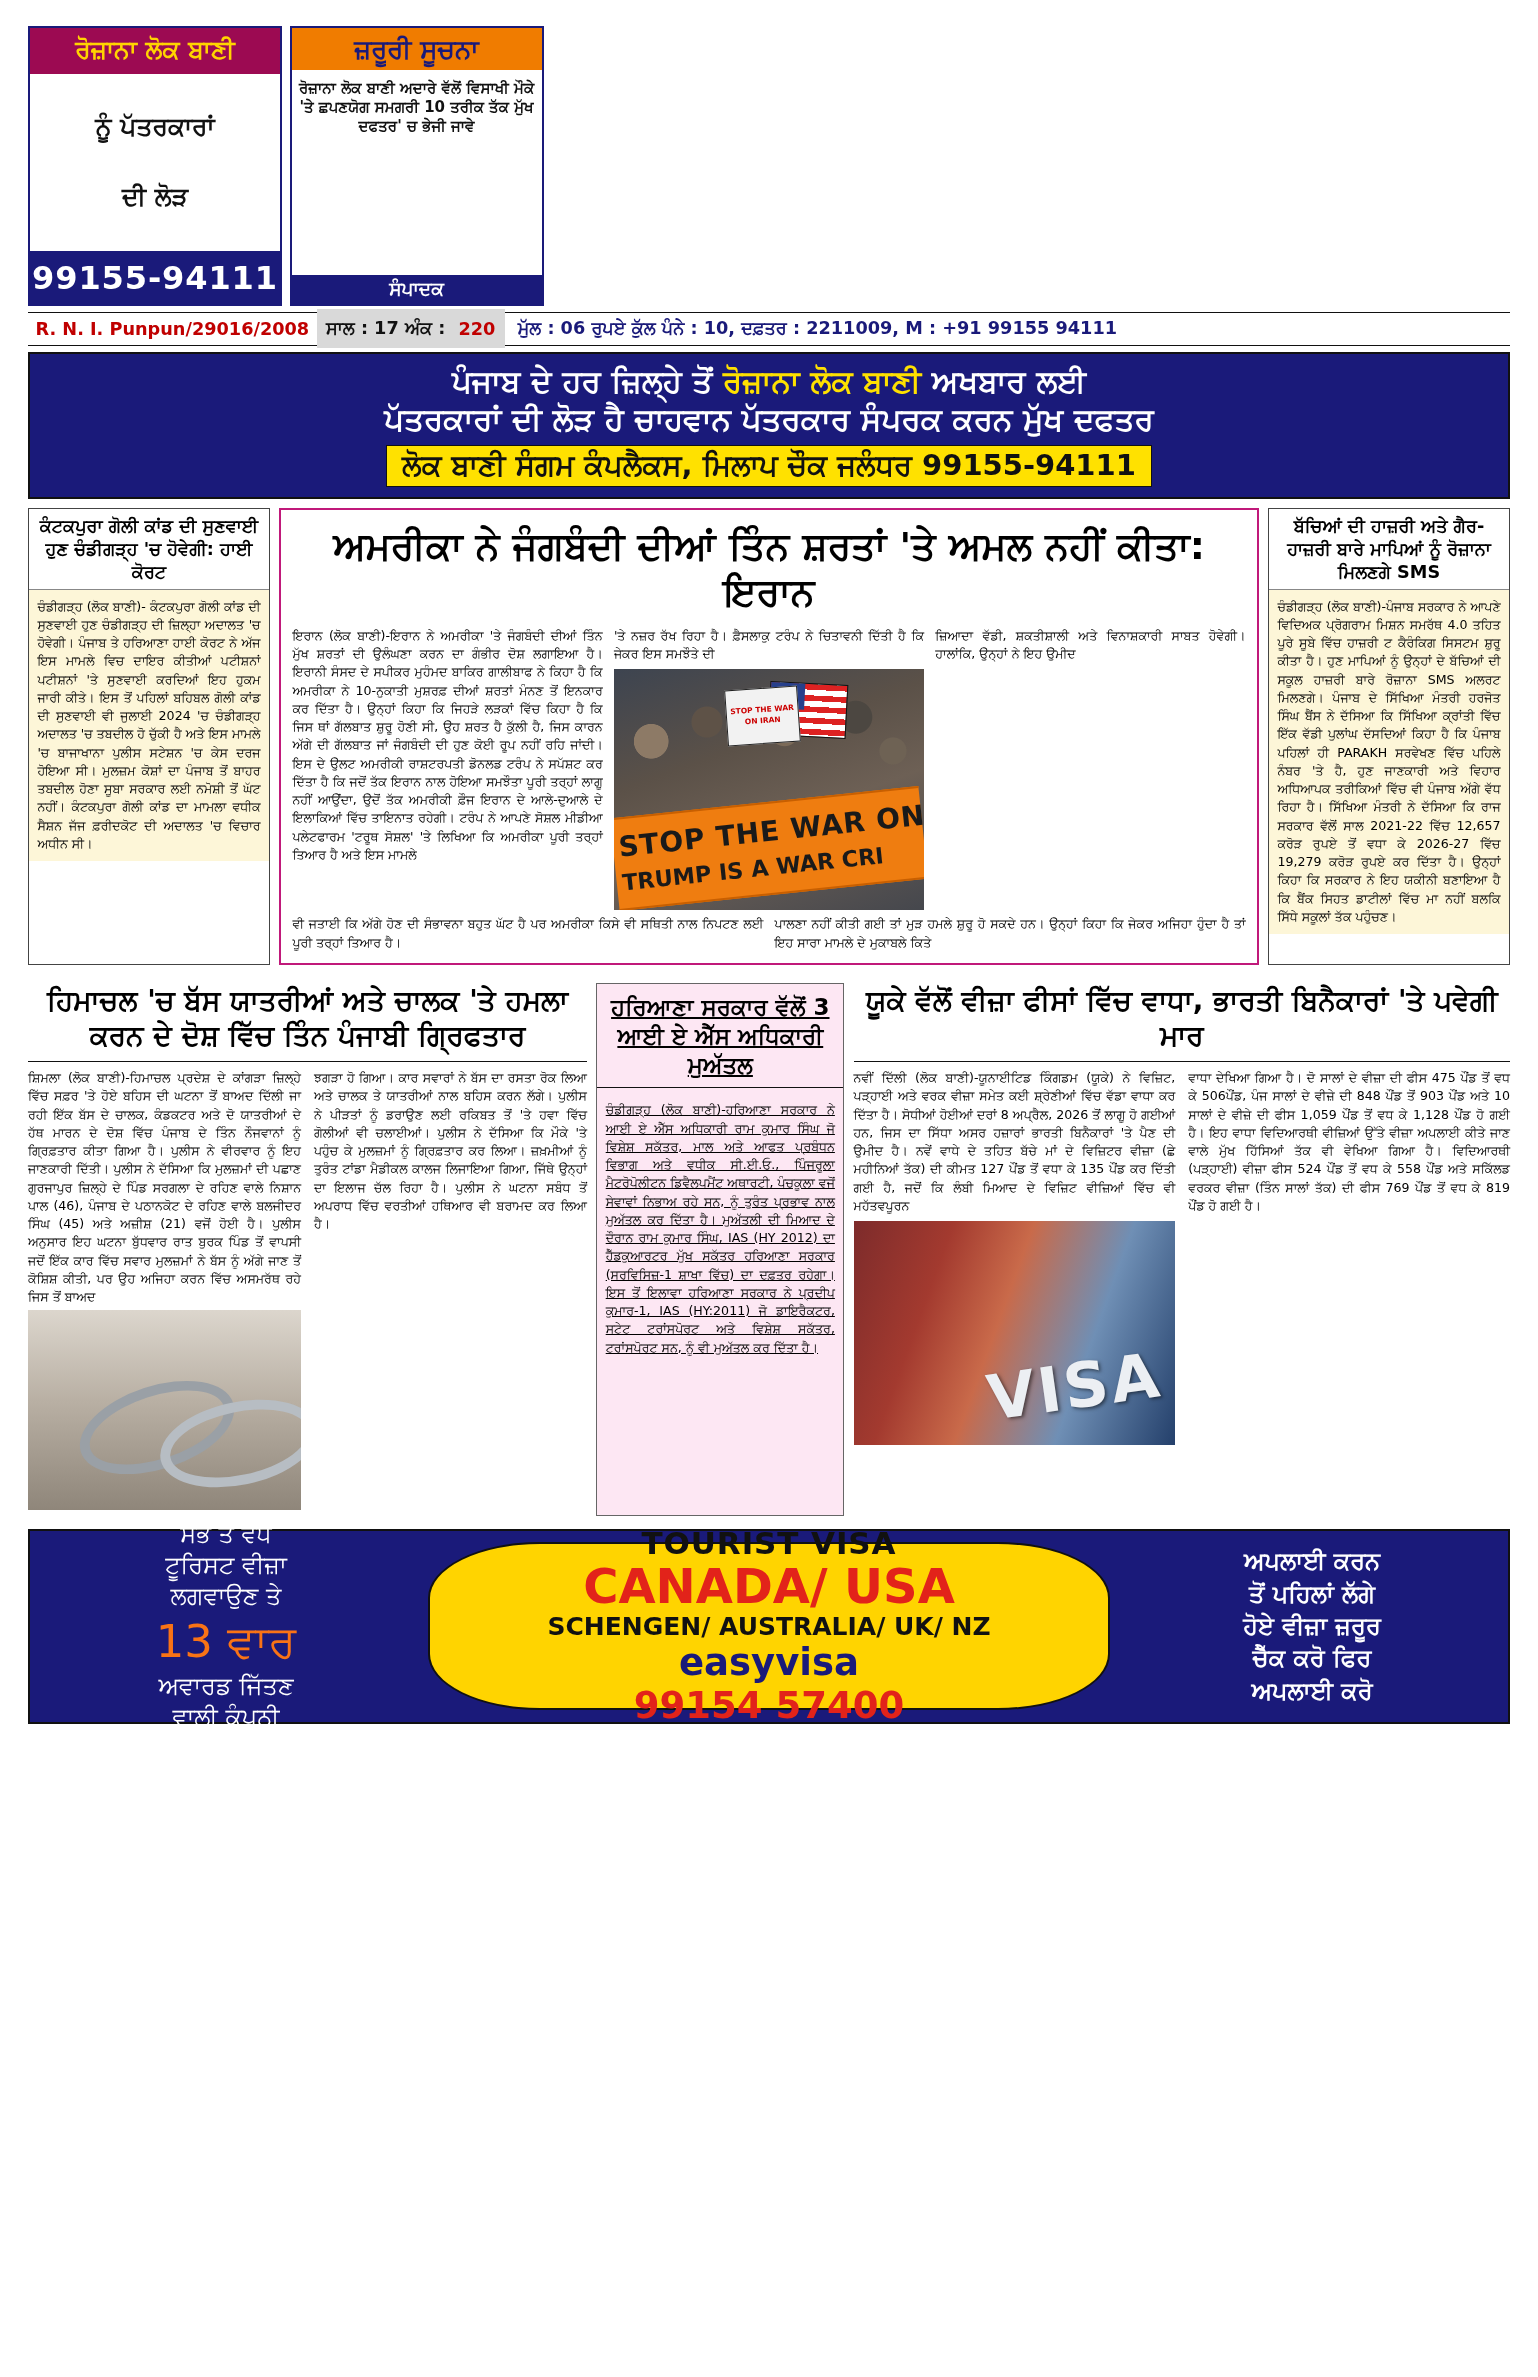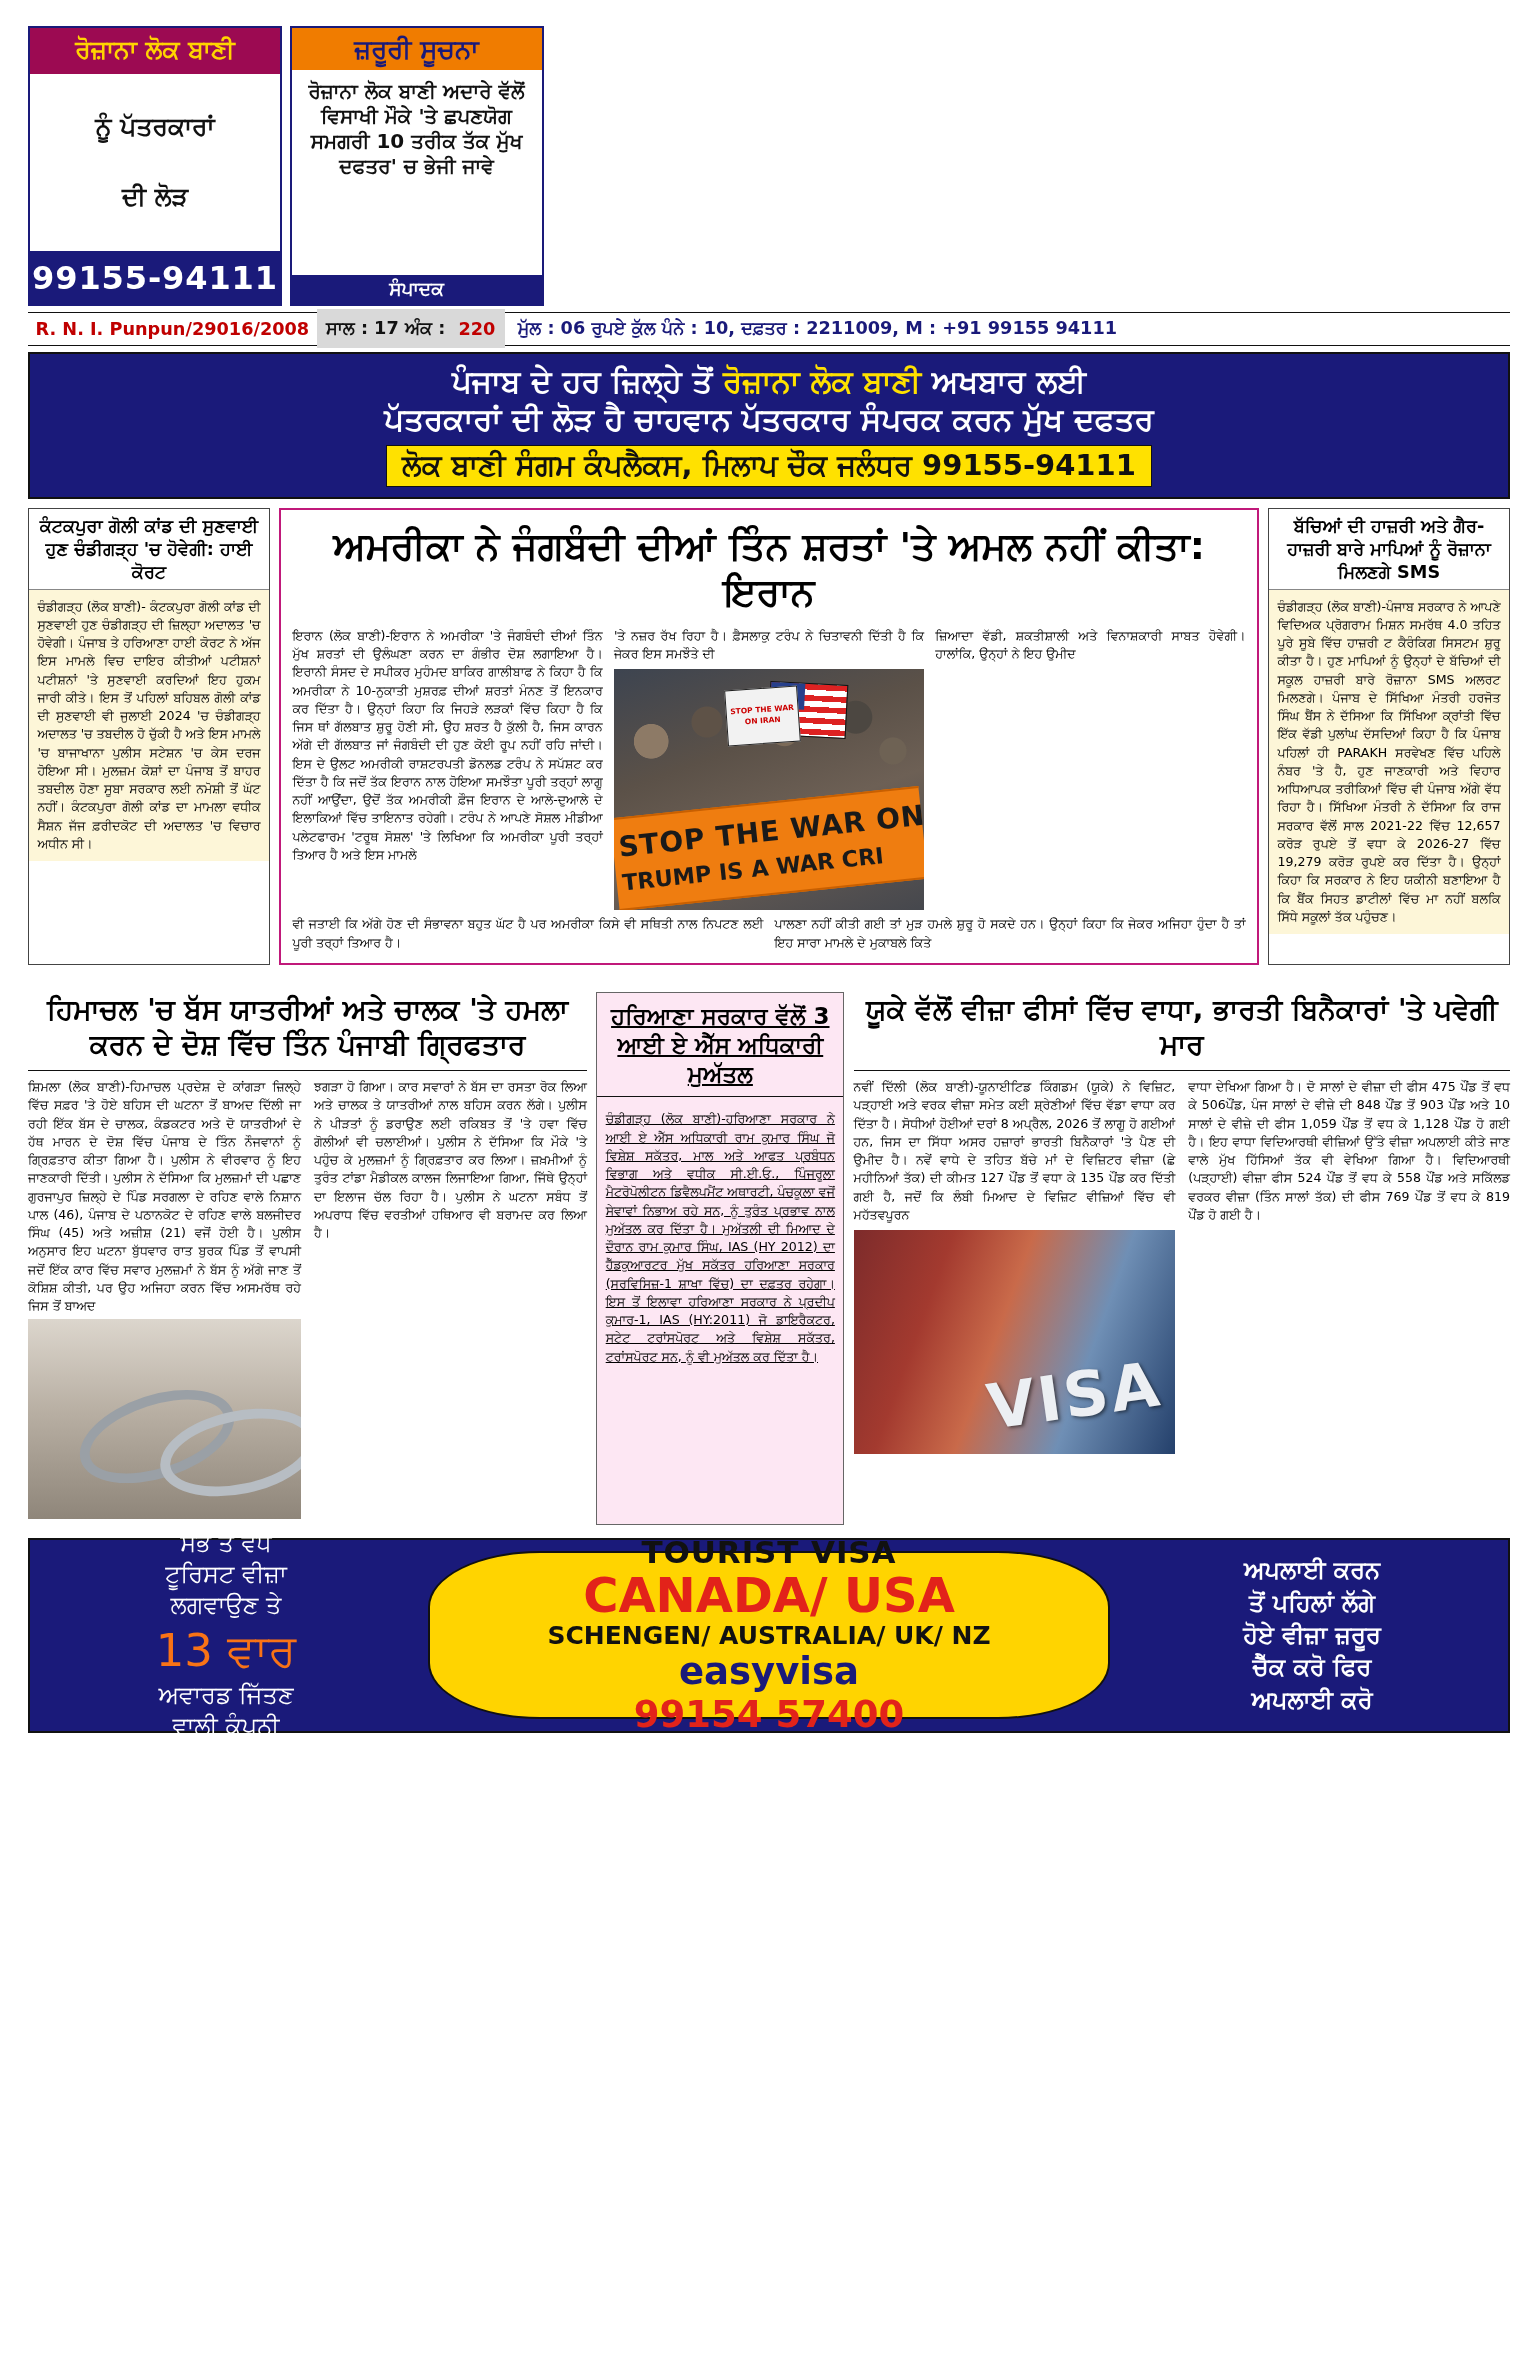--- a/index.html
+++ b/index.html
@@ -19,21 +19,21 @@
   .logo-row{display:flex;align-items:flex-start;justify-content:center;gap:13px;margin-top:20.5px;}
   .logo-red{font-size:107px;font-weight:bold;color:#e2231a;line-height:.95;}
   .logo-black{font-size:107px;font-weight:bold;color:#111;line-height:.95;}
   .mh-editor{font-size:22.4px;font-weight:bold;color:#111;margin-top:5.6px;}
   .mh-daily{font-size:28px;font-weight:bold;color:#e2231a;margin-top:1.9px;}
   .mh-date{display:inline-block;background:#ffef6b;color:#b10606;font-weight:bold;font-size:19.6px;padding:1.9px 9.3px;margin-top:3.7px;}
   .mh-email{font-style:italic;font-size:20.5px;color:#111;margin-top:5.6px;}
 
   .mh-right{width:250px;border:2.8px solid #1a1a7a;display:flex;flex-direction:column;}
   .mh-right-top{background:#f07c00;color:#1a1a7a;text-align:center;font-weight:bold;font-size:26px;padding:5.6px 1.9px;}
-  .mh-right-mid{background:#fff;color:#111;text-align:center;font-weight:bold;font-size:20px;line-height:1.25;padding:9.3px 5.6px;flex:1;}
+  .mh-right-mid{background:#fff;color:#111;text-align:center;font-weight:bold;font-size:15px;line-height:1.25;padding:9.3px 5.6px;flex:1;}
   .mh-right-bot{background:#1a1a7a;color:#fff;text-align:center;font-weight:bold;font-size:18.6px;padding:3.7px 1.9px;}
 
   
   .infobar{display:flex;align-items:center;border-top:1.9px solid #111;border-bottom:1.9px solid #111;height:32px;margin-top:5.6px;font-weight:bold;font-size:17.7px;}
   .ib-rni{color:#c00000;padding:0 7.5px;}
   .ib-grey{background:#d9d9d9;color:#111;padding:3.7px 9.3px;height:100%;display:flex;align-items:center;gap:13px;}
   .ib-num{color:#c00000;}
   .ib-rest{color:#1a1a7a;padding-left:13px;flex:1;}
 
   
@@ -67,21 +67,21 @@
   .protest .flag{position:absolute;left:50%;top:6%;width:76px;height:52px;background:
      repeating-linear-gradient(#d22 0 5.6px,#fff 5.6px 11.2px);border:0.9px solid #111;transform:rotate(3deg);}
   .protest .flag:before{content:"";position:absolute;left:0;top:0;width:34px;height:26px;background:#27408b;}
   .banner-orange{position:absolute;left:0;bottom:6%;width:100%;height:89px;background:#ef7d10;transform:rotate(-6deg);border-top:2.8px solid #c85f00;border-bottom:2.8px solid #c85f00;}
   .banner-orange span{position:absolute;left:5.6px;top:7.5px;font-size:28px;font-weight:bold;color:#1a1a1a;letter-spacing:0.9px;white-space:nowrap;}
   .banner-orange em{position:absolute;left:5.6px;top:47px;font-size:22.4px;font-weight:bold;font-style:normal;color:#1a1a1a;white-space:nowrap;}
   .lead-after{display:flex;gap:11.2px;}
   .lead-after div{flex:1;font-size:12.6px;line-height:1.45;text-align:justify;}
 
   
-  .midrow{display:flex;gap:9.3px;margin-top:27px;}
+  .midrow{display:flex;gap:9.3px;margin-top:18px;}
   .mid-left{width:559px;}
   .mid-mid{width:248px;background:#fde7f3;border:0.9px solid #666;box-sizing:border-box;text-decoration:underline;}
   .mid-right{flex:1;}
   .sec-head{font-size:28px;font-weight:bold;line-height:1.25;text-align:center;border-bottom:1.9px solid #111;padding-bottom:7.5px;margin-bottom:7.5px;}
   .two-col{display:flex;gap:13px;}
   .two-col .c{flex:1;font-size:12.6px;line-height:1.45;text-align:justify;}
   .cuff-photo{width:100%;height:200px;margin:3.7px 0 5.6px;background:
      linear-gradient(180deg,#dcd6cd 0%,#b9b0a4 45%,#8f867a 100%);position:relative;overflow:hidden;}
   .cuff-photo:before{content:"";position:absolute;left:18%;top:38%;width:140px;height:63px;border:10.3px solid #9aa0a6;border-radius:50%;transform:rotate(-18deg);}
   .cuff-photo:after{content:"";position:absolute;left:48%;top:46%;width:140px;height:63px;border:10.3px solid #b7bdc3;border-radius:50%;transform:rotate(-12deg);}

